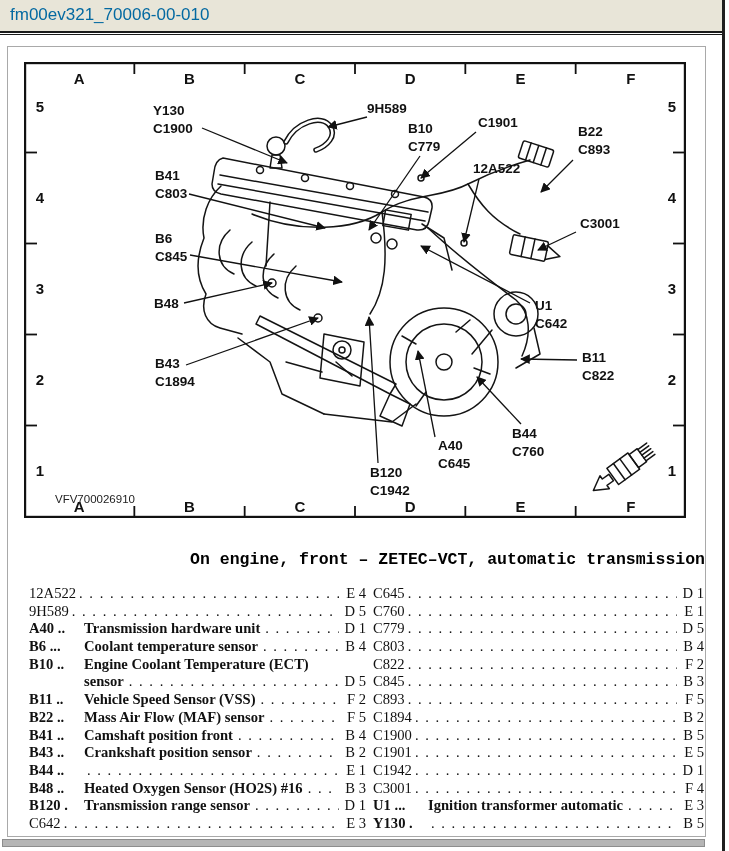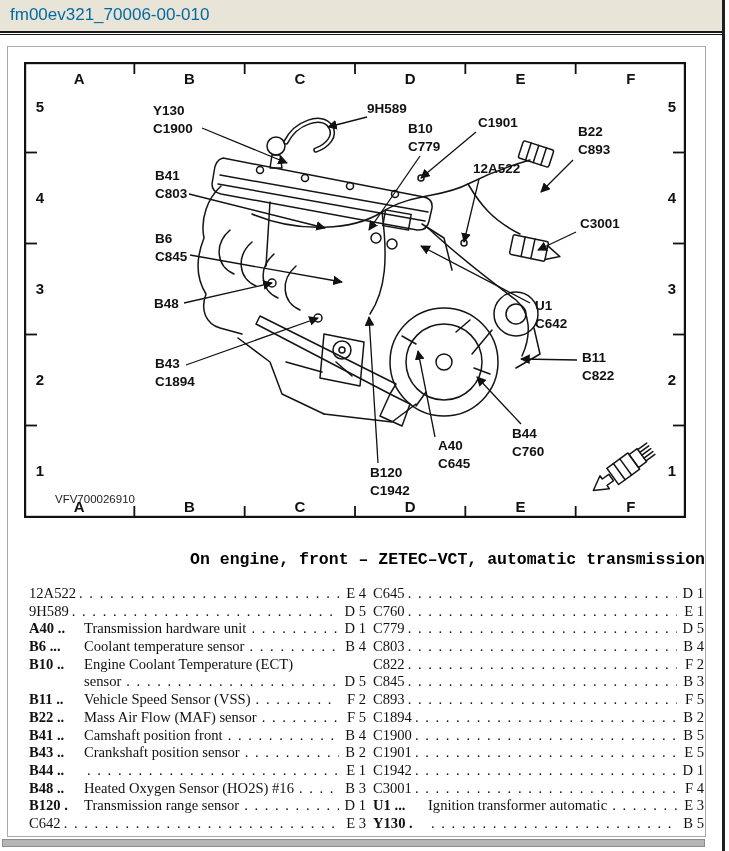--- a/index.html
+++ b/index.html
@@ -23,21 +23,21 @@
   .caption{position:absolute;left:0;top:503px;width:100%;text-align:right;
            font-family:Liberation Mono, monospace;font-weight:bold;font-size:16.5px;color:#000;}
   .index{position:absolute;left:0;top:538px;width:100%;
          font-family:"Liberation Serif",serif;font-size:14.6px;color:#111;}
   .col{position:absolute;top:0;margin:0;padding:0;list-style:none;}
   .col-left{left:21px;width:337px;}
   .col-right{left:365px;width:331px;}
   .row{display:flex;align-items:baseline;height:17.7px;line-height:17.7px;white-space:nowrap;}
   .cell{flex:0 0 55px;overflow:hidden;font-weight:bold;}
   .codefree{flex:0 0 auto;}
-  .desc{flex:0 0 auto;padding-right:2px;}
+  .desc{flex:0 0 auto;padding-right:2px;font-weight:bold;}
   .leader{flex:1 1 auto;overflow:hidden;white-space:nowrap;padding:0 3px;letter-spacing:1.5px;}
   .ref{flex:0 0 auto;min-width:27px;text-align:right;font-family:Liberation Serif, serif;}
   .indent{flex:0 0 55px;}
   .right-frame-line{position:absolute;left:722px;top:0;width:3px;height:851px;background:#1f1f1f;}
   .bottom-scrollbar{position:absolute;left:2px;top:839px;width:701px;height:6px;
                     background:#b5b5b5;border:1px solid #8d8d8d;}
 </style>
 </head>
 <body>
 

